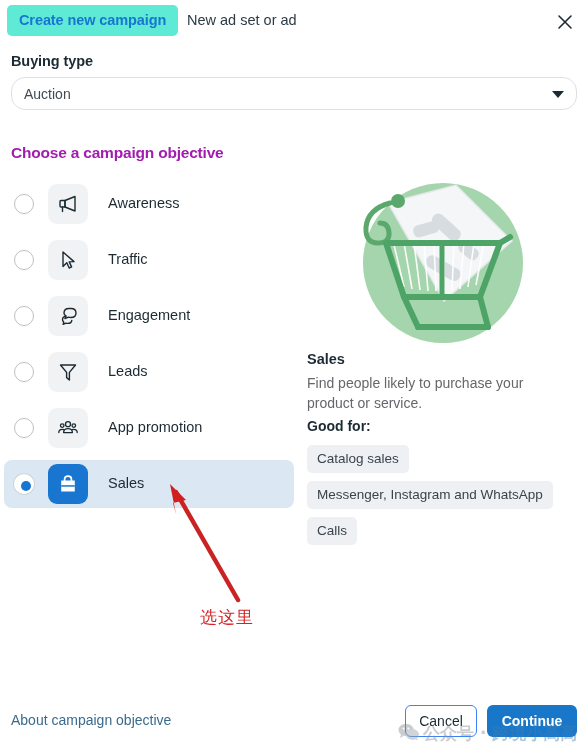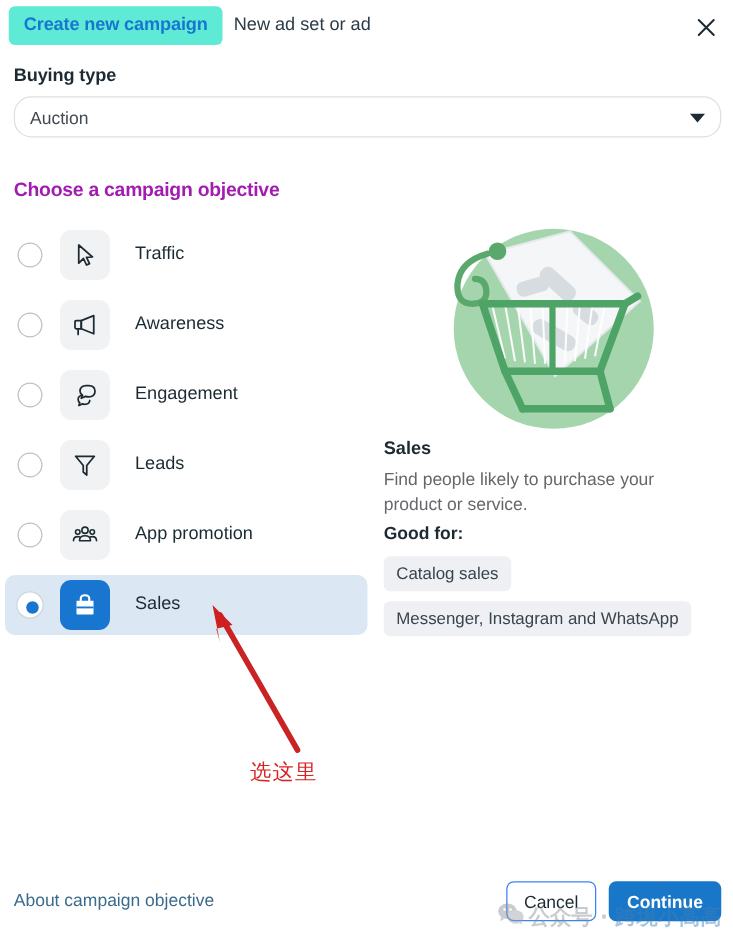--- a/index.html
+++ b/index.html
@@ -240,36 +240,36 @@
 </div>
 
 <div class="obj-title">Choose a campaign objective</div>
 
 <div class="obj-list">
 
   <div class="obj-row">
     <span class="radio"></span>
     <span class="icon-tile">
       <svg width="24" height="24" viewBox="0 0 24 24" fill="none" stroke="#1c2b33" stroke-width="1.4" stroke-linejoin="round" stroke-linecap="round">
-        <path d="M7 4 L7 18.5 L10.8 14.8 L13.2 20 L15.6 18.9 L13.2 13.9 L18 13.6 Z"></path>
-      </svg>
-    </span>
-    <span class="obj-label">Traffic</span>
-  </div>
-
-  <div class="obj-row">
-    <span class="radio"></span>
-    <span class="icon-tile">
-      <svg width="24" height="24" viewBox="0 0 24 24" fill="none" stroke="#1c2b33" stroke-width="1.4" stroke-linejoin="round" stroke-linecap="round">
         <path d="M4 9.5 L4 14 Q4 15 5 15 L9 15 L9 8.5 L5 8.5 Q4 8.5 4 9.5 Z"></path>
         <path d="M9 8.5 L19 4.5 L19 19 L9 15 Z"></path>
         <path d="M6.5 15 L6.5 19.5"></path>
       </svg>
     </span>
     <span class="obj-label">Awareness</span>
+  </div>
+
+  <div class="obj-row">
+    <span class="radio"></span>
+    <span class="icon-tile">
+      <svg width="24" height="24" viewBox="0 0 24 24" fill="none" stroke="#1c2b33" stroke-width="1.4" stroke-linejoin="round" stroke-linecap="round">
+        <path d="M7 4 L7 18.5 L10.8 14.8 L13.2 20 L15.6 18.9 L13.2 13.9 L18 13.6 Z"></path>
+      </svg>
+    </span>
+    <span class="obj-label">Traffic</span>
   </div>
 
   <div class="obj-row">
     <span class="radio"></span>
     <span class="icon-tile">
       <svg width="24" height="24" viewBox="0 0 24 24" fill="none" stroke="#1c2b33" stroke-width="1.4" stroke-linejoin="round" stroke-linecap="round">
         <path d="M14.5 4.5 Q19.5 4.5 19.5 9 Q19.5 13.5 14.5 13.5 Q13 13.5 11.9 13.1 L8.5 14.6 L9.3 11.9 Q7.5 10.7 7.5 9 Q7.5 4.5 12.5 4.5 Z" transform="translate(0.5,0)"></path>
         <path d="M10 12.2 Q6.5 12.6 6.5 15.6 Q6.5 17.1 7.8 18.2 L7.1 20.4 L10 19.1 Q10.8 19.4 11.8 19.4 Q15.5 19.4 15.8 16.4"></path>
       </svg>
     </span>
@@ -358,20 +358,21 @@
   </div>
 </div>
 
 <div class="detail-title">Sales</div>
 <div class="detail-desc">Find people likely to purchase your product or service.</div>
 <div class="good-for">Good for:</div>
 
 <div class="tags">
   <span class="tag-row"><span class="tag">Catalog sales</span></span>
   <span class="tag-row"><span class="tag">Messenger, Instagram and WhatsApp</span></span>
+  <span class="tag-row"><span class="tag">Calls</span></span>
 </div>
 
 <div class="annot">
   <svg width="586" height="755" style="position:absolute;left:0;top:0;">
     <defs>
       <linearGradient id="arrowgrad" x1="0" y1="1" x2="1" y2="0">
         <stop offset="0%" stop-color="#b32020"></stop>
         <stop offset="100%" stop-color="#e02626"></stop>
       </linearGradient>
     </defs>

